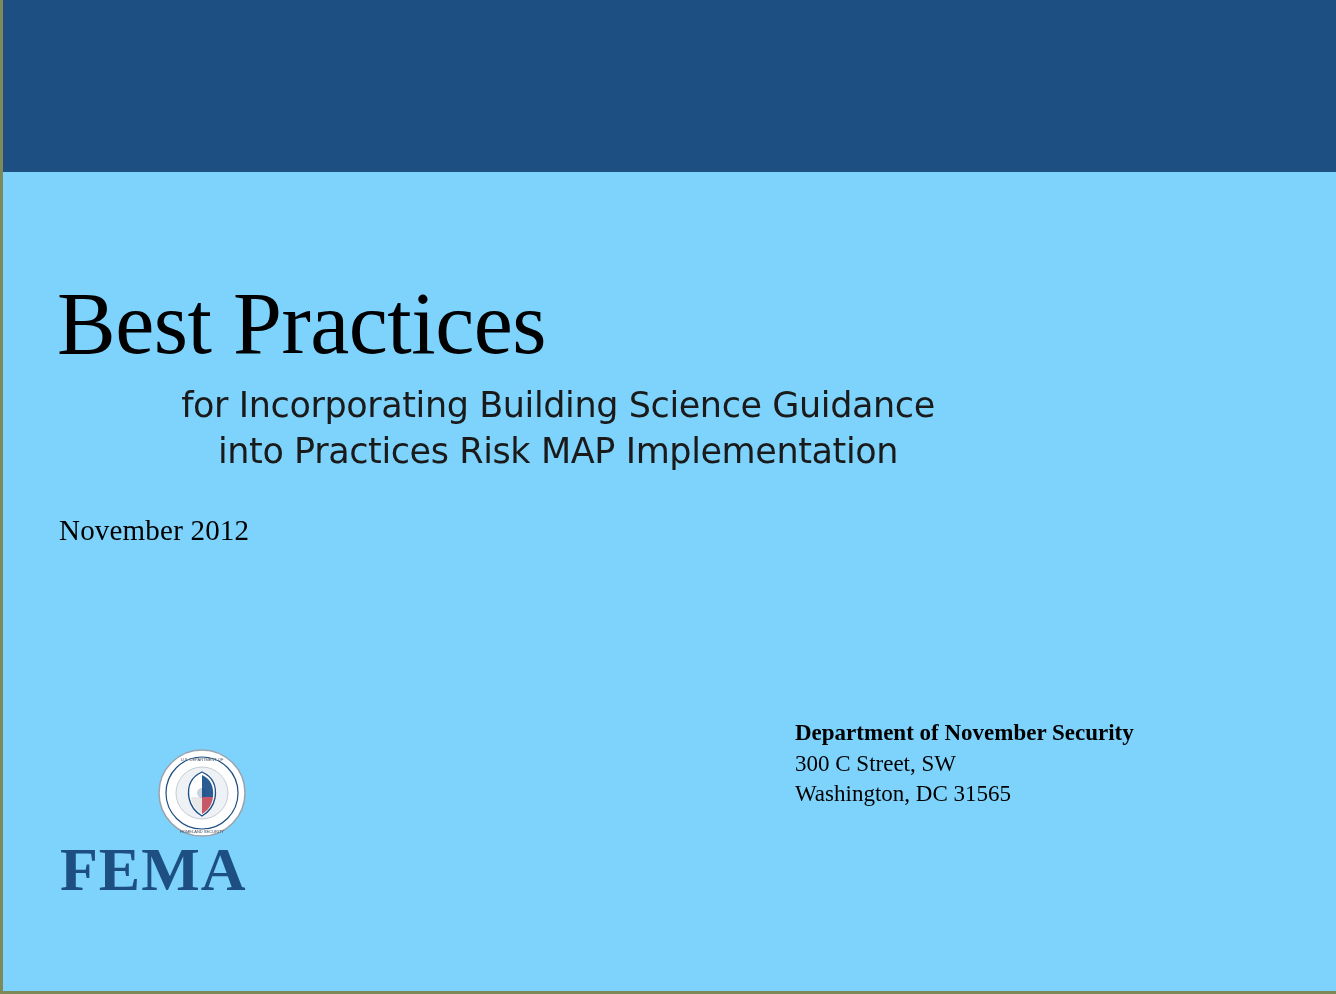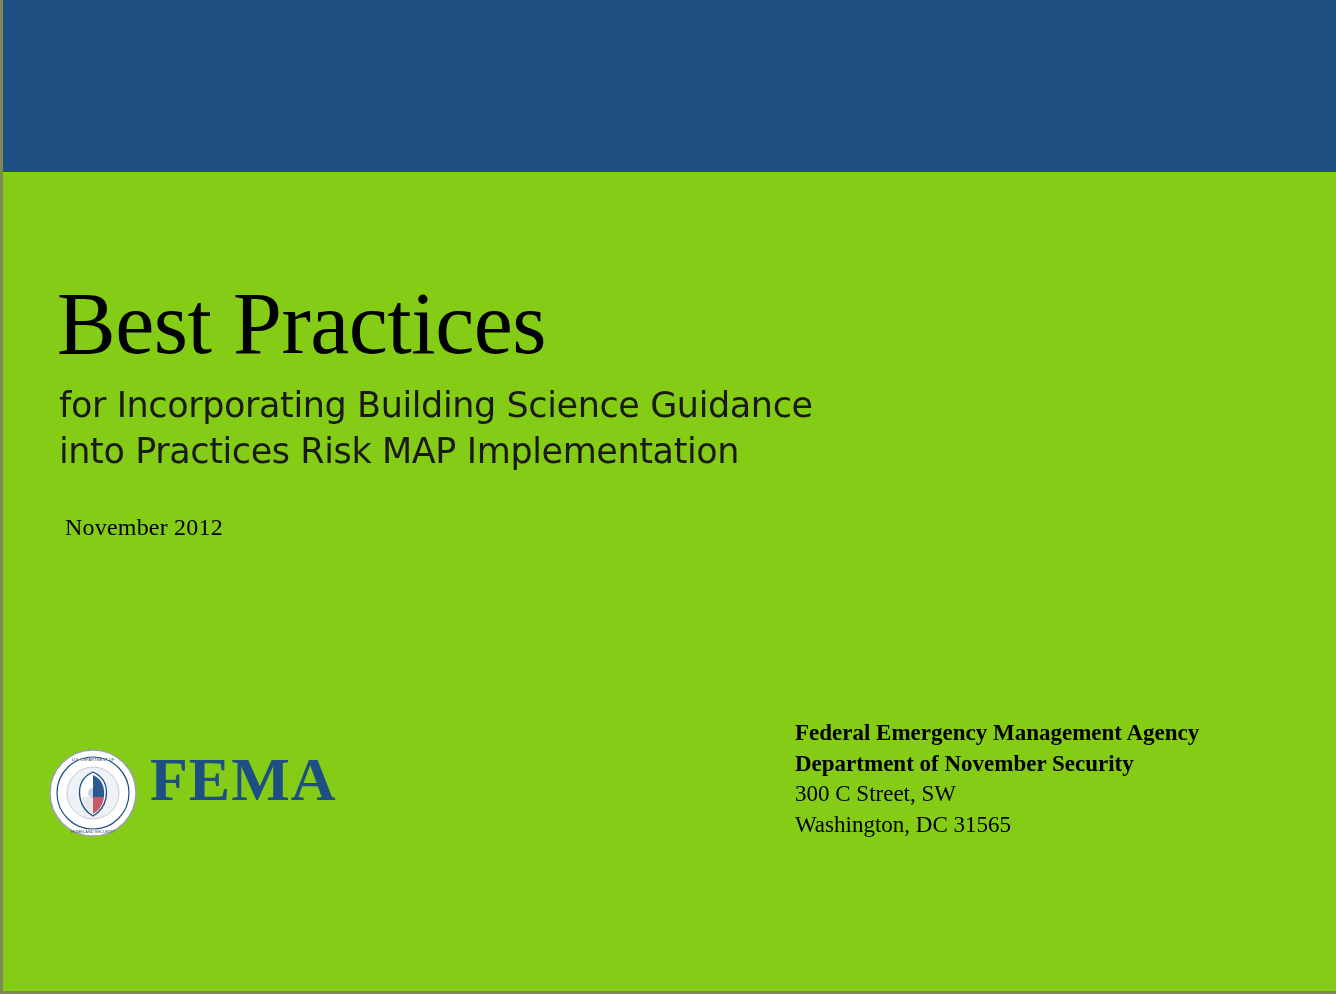--- a/index.html
+++ b/index.html
@@ -11,21 +11,21 @@
     width: 1336px;
     height: 994px;
     font-family: "Liberation Serif", serif;
     overflow: hidden;
     position: relative;
   }
   .page {
     position: relative;
     width: 1336px;
     height: 994px;
-    background: #84cc16;
+    background: #7dd3fc;
     box-sizing: border-box;
   }
   
   .page::before {
     content: "";
     position: absolute;
     left: 0;
     top: 0;
     bottom: 0;
     width: 3px;
@@ -64,38 +64,40 @@
     margin: 0;
   }
   .doc-subtitle {
     font-family: "DejaVu Sans", sans-serif;
     font-size: 35px;
     line-height: 1.32;
     font-weight: 400;
     color: #1a1a1a;
     margin: 14px 0 0 2px;
     letter-spacing: -0.4px;
+    text-align: center;
   }
   .doc-subtitle .line2 {
     display: block;
   }
   .doc-date {
     font-family: "Liberation Serif", serif;
-    font-size: 24px;
+    font-size: 29px;
     color: #000000;
-    margin: 40px 0 0 8px;
+    margin: 40px 0 0 2px;
     letter-spacing: 0.2px;
   }
   
   .logo-row {
     position: absolute;
     left: 48px;
     top: 748px;
     display: flex;
-    align-items: flex-start;
+    align-items: flex-end;
+    flex-direction: column;
   }
   .seal {
     width: 90px;
     height: 90px;
     position: relative;
   }
   .fema-word {
     font-family: "Liberation Serif", serif;
     font-size: 62px;
     font-weight: 700;
@@ -148,19 +150,18 @@
         <g fill="#3b4a5a" font-family="Liberation Sans, sans-serif" font-size="4">
           <text x="45" y="13" text-anchor="middle">U.S. DEPARTMENT OF</text>
           <text x="45" y="85" text-anchor="middle">HOMELAND SECURITY</text>
         </g>
       </svg>
     </div>
     <div class="fema-word">FEMA</div>
   </div>
 
   <div class="agency-block">
-    <div class="bold">Federal Emergency Management Agency</div>
     <div class="bold">Department of November Security</div>
     <div>300 C Street, SW</div>
     <div>Washington, DC 31565</div>
   </div>
 
 </div>
 
 </body></html>

